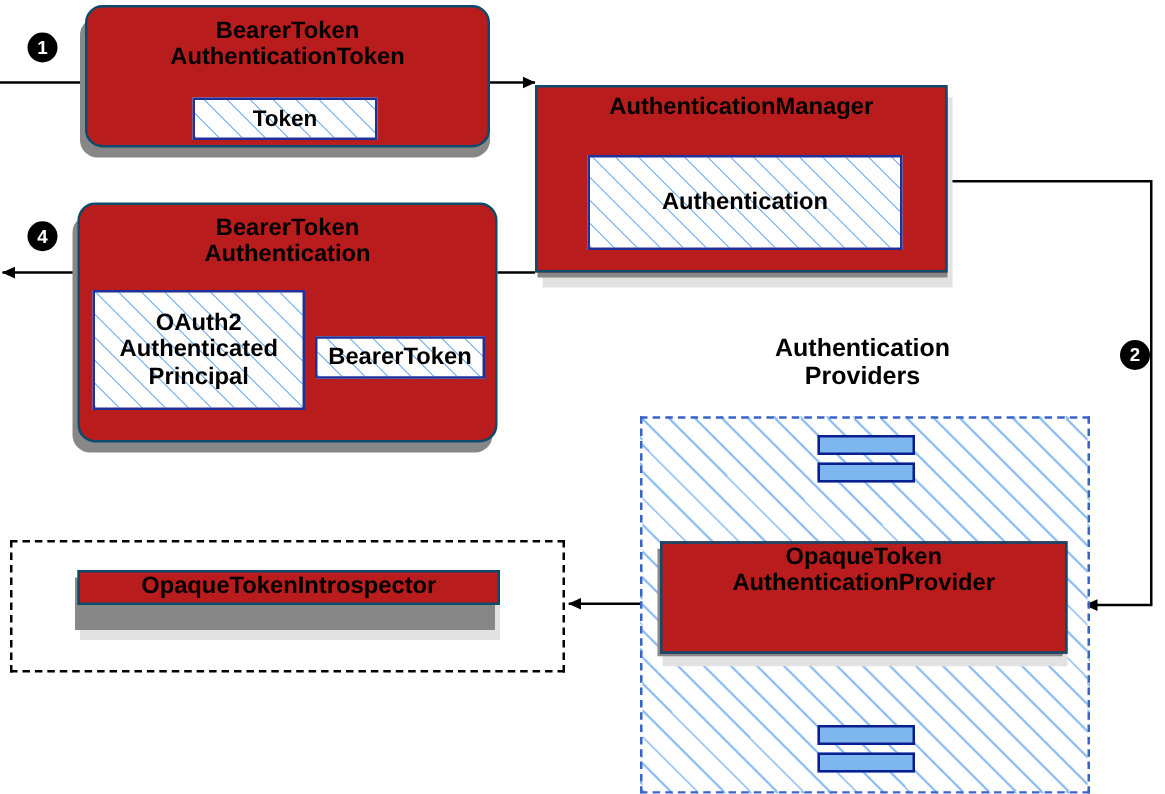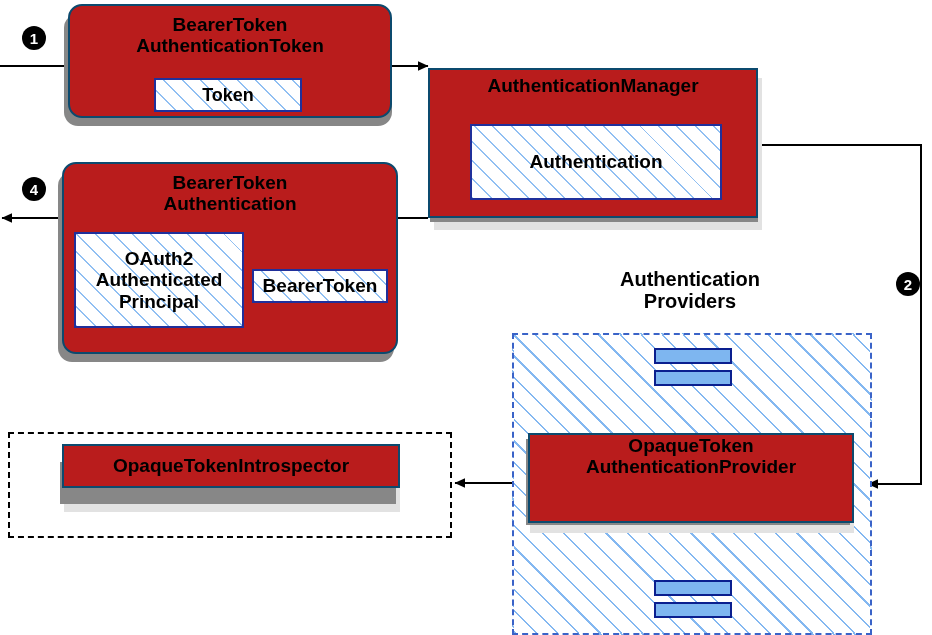--- a/index.html
+++ b/index.html
@@ -219,18 +219,18 @@
       <div class="title-text">OpaqueToken
 AuthenticationProvider</div>
     </div>
   </div>
 
   <div class="dashed-group dashed-black" style="left:8px; top:432px; width:444px; height:106px;"></div>
 
   <div class="node">
     <div class="shadow-light" style="left:64px; top:466px; width:336px; height:46px;"></div>
     <div class="shadow-dark" style="left:60px; top:462px; width:336px; height:42px;"></div>
-    <div class="blue-box" style="left:62px; top:444px; width:338px; height:44px; justify-content:center; font-size:19px;">
+    <div class="blue-box" style="left:62px; top:456px; width:338px; height:28px; justify-content:flex-start; font-size:19px;">
       <div class="title-text">OpaqueTokenIntrospector</div>
     </div>
   </div>
 
 </div>
 
 </body></html>

